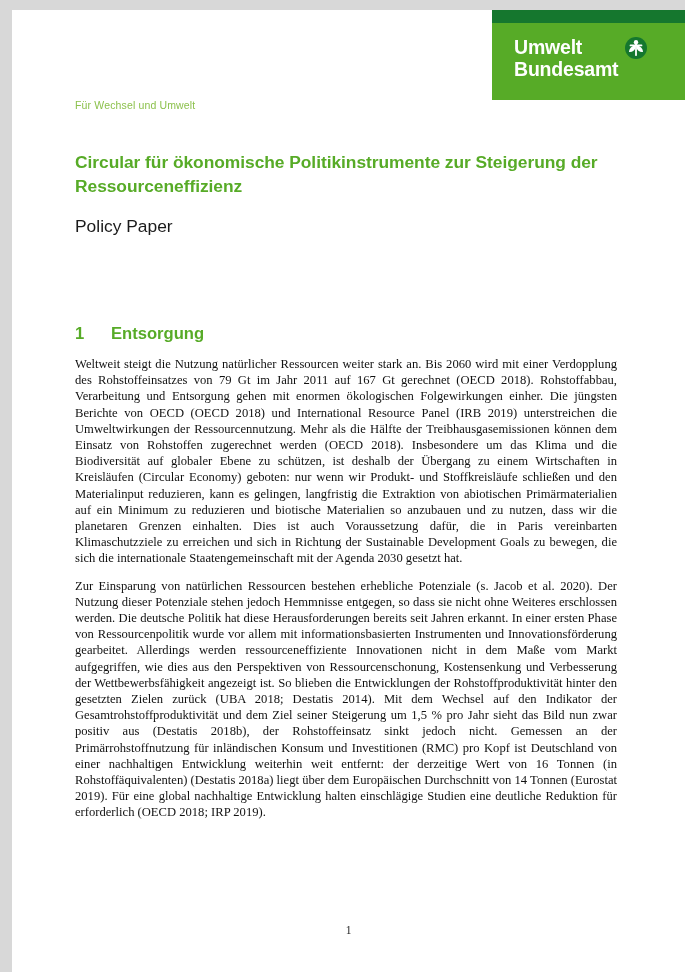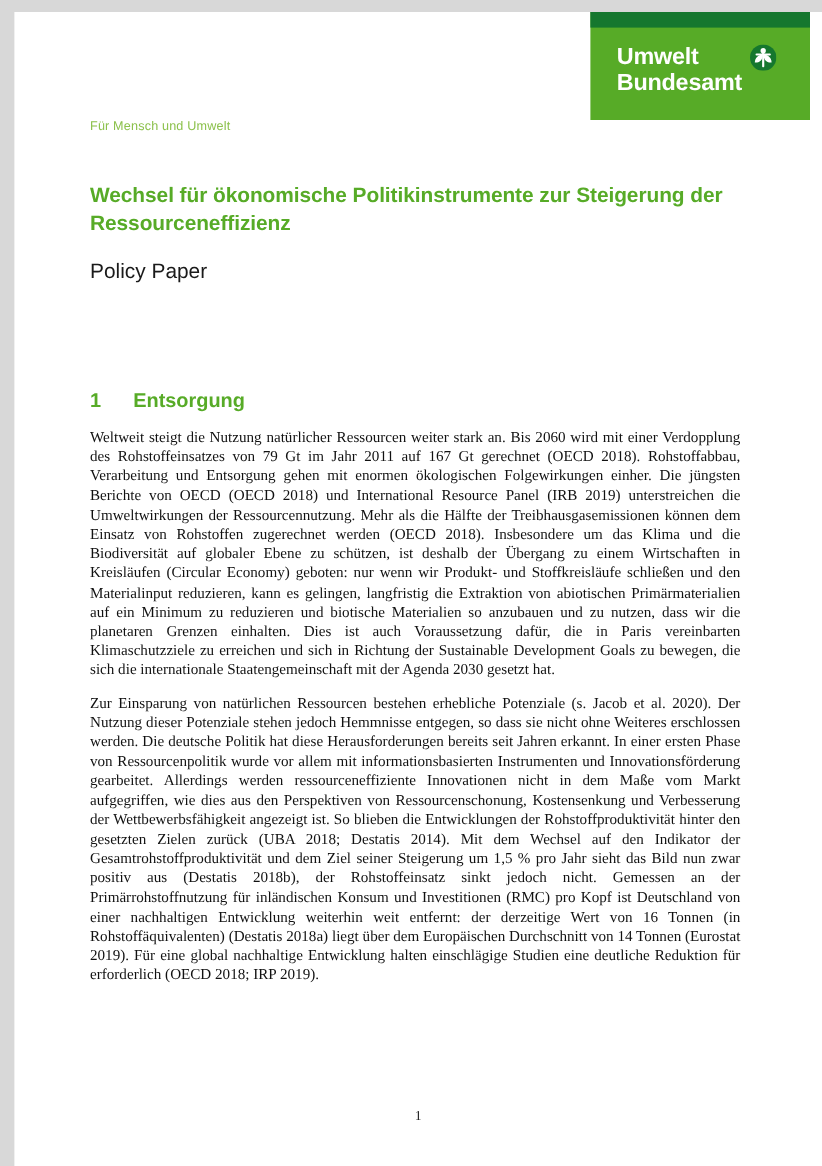--- a/index.html
+++ b/index.html
@@ -25,20 +25,21 @@
   }
 
   
   .logo-block {
     position: absolute;
     left: 480px;
     top: 0px;
     width: 183px;
     height: 90px;
     background: #57ab27;
+    padding-left: 10px;
   }
   .logo-topband {
     position: absolute;
     left: 0;
     top: 0;
     width: 100%;
     height: 13px;
     background: #15772e;
   }
   .logo-inner {
@@ -170,23 +171,23 @@
           <circle cx="11" cy="5.2" r="2.2" fill="#ffffff"></circle>
           <rect x="10.1" y="6.6" width="1.8" height="12.4" rx="0.7" fill="#ffffff"></rect>
           <path d="M10.6 8.4 C 6.6 8.7, 4.2 11.2, 4.0 15.0 C 6.9 15.5, 10.0 13.6, 10.6 10.0 Z" fill="#ffffff"></path>
           <path d="M11.4 8.4 C 15.4 8.7, 17.8 11.2, 18.0 15.0 C 15.1 15.5, 12.0 13.6, 11.4 10.0 Z" fill="#ffffff"></path>
           <rect x="4.6" y="7.6" width="12.8" height="1.7" rx="0.85" fill="#ffffff"></rect>
         </svg>
       </div>
     </div>
   </div>
 
-  <div class="claim">Für Mensch und Umwelt</div>
-
-  <h1 class="doc-title">Wechsel für ökonomische Politikinstrumente zur Steigerung der Ressourceneffizienz</h1>
+  <div class="claim">Für Wechsel und Umwelt</div>
+
+  <h1 class="doc-title">Circular für ökonomische Politikinstrumente zur Steigerung der Ressourceneffizienz</h1>
   <h2 class="doc-subtitle">Policy Paper</h2>
 
   <div class="section-heading">
     <span class="section-num">1</span>
     <span>Entsorgung</span>
   </div>
 
   <div class="body-area">
     <p class="body-p">Weltweit steigt die Nutzung natürlicher Ressourcen weiter stark an. Bis 2060 wird mit einer Verdopplung des Rohstoffeinsatzes von 79 Gt im Jahr 2011 auf 167 Gt gerechnet (OECD 2018). Rohstoffabbau, Verarbeitung und Entsorgung gehen mit enormen ökologischen Folgewirkungen einher. Die jüngsten Berichte von OECD (OECD 2018) und International Resource Panel (IRB 2019) unterstreichen die Umweltwirkungen der Ressourcennutzung. Mehr als die Hälfte der Treibhausgasemissionen können dem Einsatz von Rohstoffen zugerechnet werden (OECD 2018). Insbesondere um das Klima und die Biodiversität auf globaler Ebene zu schützen, ist deshalb der Übergang zu einem Wirtschaften in Kreisläufen (Circular Economy) geboten: nur wenn wir Produkt- und Stoffkreisläufe schließen und den Materialinput reduzieren, kann es gelingen, langfristig die Extraktion von abiotischen Primärmaterialien auf ein Minimum zu reduzieren und biotische Materialien so anzubauen und zu nutzen, dass wir die planetaren Grenzen einhalten. Dies ist auch Voraussetzung dafür, die in Paris vereinbarten Klimaschutzziele zu erreichen und sich in Richtung der Sustainable Development Goals zu bewegen, die sich die internationale Staatengemeinschaft mit der Agenda 2030 gesetzt hat.</p>
     <p class="body-p">Zur Einsparung von natürlichen Ressourcen bestehen erhebliche Potenziale (s. Jacob et al. 2020). Der Nutzung dieser Potenziale stehen jedoch Hemmnisse entgegen, so dass sie nicht ohne Weiteres erschlossen werden. Die deutsche Politik hat diese Herausforderungen bereits seit Jahren erkannt. In einer ersten Phase von Ressourcenpolitik wurde vor allem mit informationsbasierten Instrumenten und Innovationsförderung gearbeitet. Allerdings werden ressourceneffiziente Innovationen nicht in dem Maße vom Markt aufgegriffen, wie dies aus den Perspektiven von Ressourcenschonung, Kostensenkung und Verbesserung der Wettbewerbsfähigkeit angezeigt ist. So blieben die Entwicklungen der Rohstoffproduktivität hinter den gesetzten Zielen zurück (UBA 2018; Destatis 2014). Mit dem Wechsel auf den Indikator der Gesamtrohstoffproduktivität und dem Ziel seiner Steigerung um 1,5 % pro Jahr sieht das Bild nun zwar positiv aus (Destatis 2018b), der Rohstoffeinsatz sinkt jedoch nicht. Gemessen an der Primärrohstoffnutzung für inländischen Konsum und Investitionen (RMC) pro Kopf ist Deutschland von einer nachhaltigen Entwicklung weiterhin weit entfernt: der derzeitige Wert von 16 Tonnen (in Rohstoffäquivalenten) (Destatis 2018a) liegt über dem Europäischen Durchschnitt von 14 Tonnen (Eurostat 2019). Für eine global nachhaltige Entwicklung halten einschlägige Studien eine deutliche Reduktion für erforderlich (OECD 2018; IRP 2019).</p>

